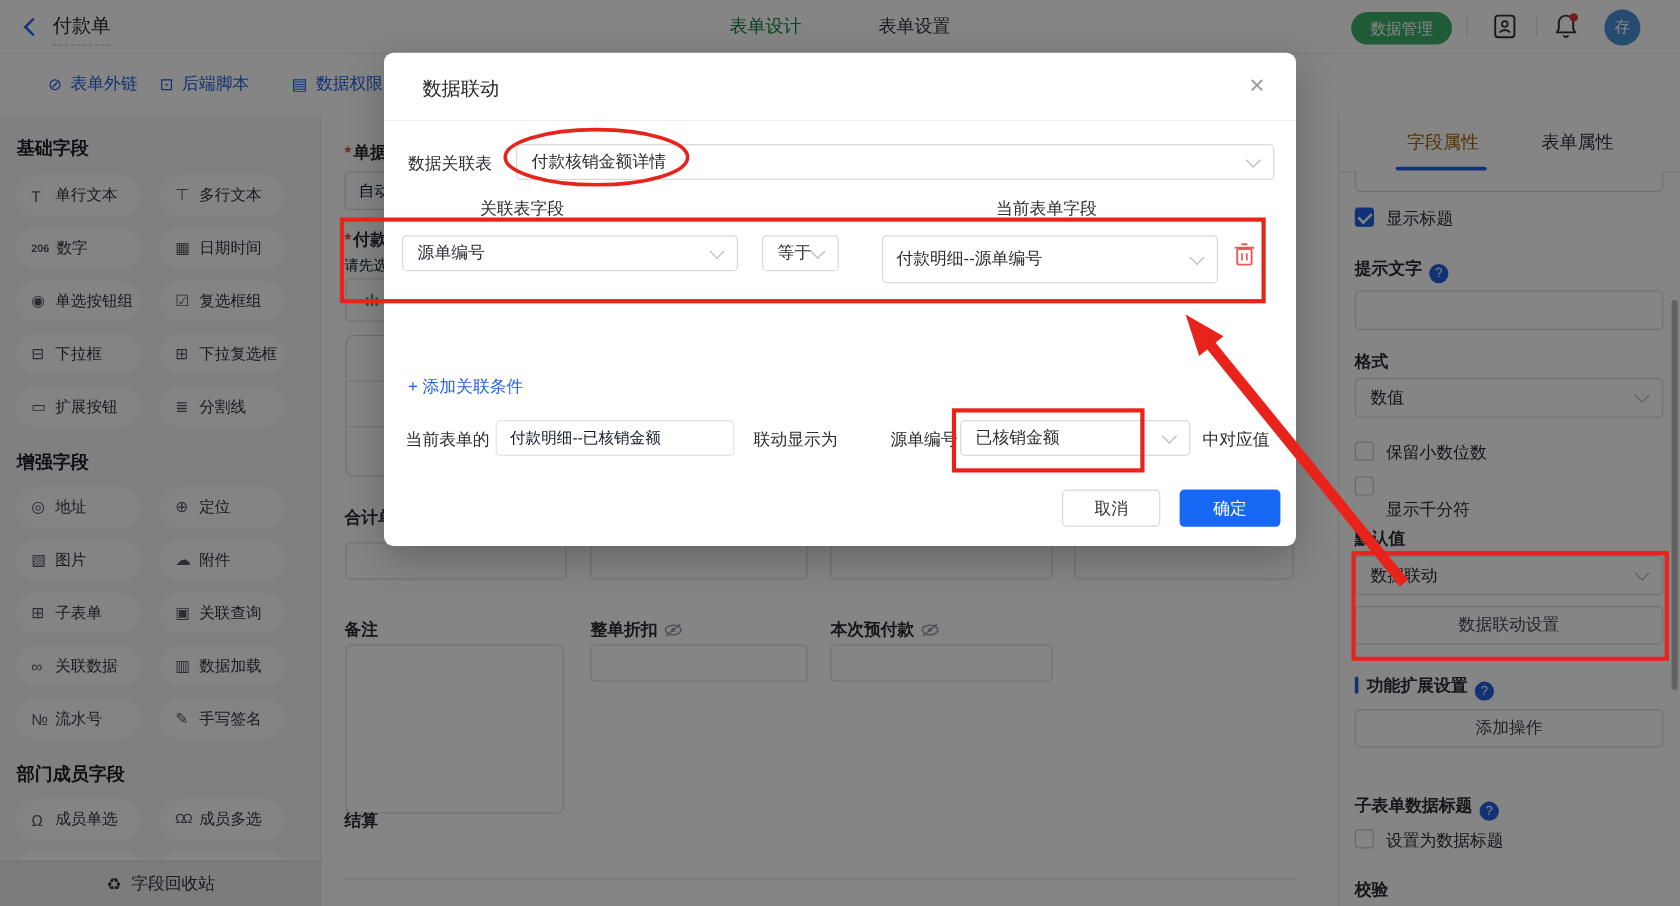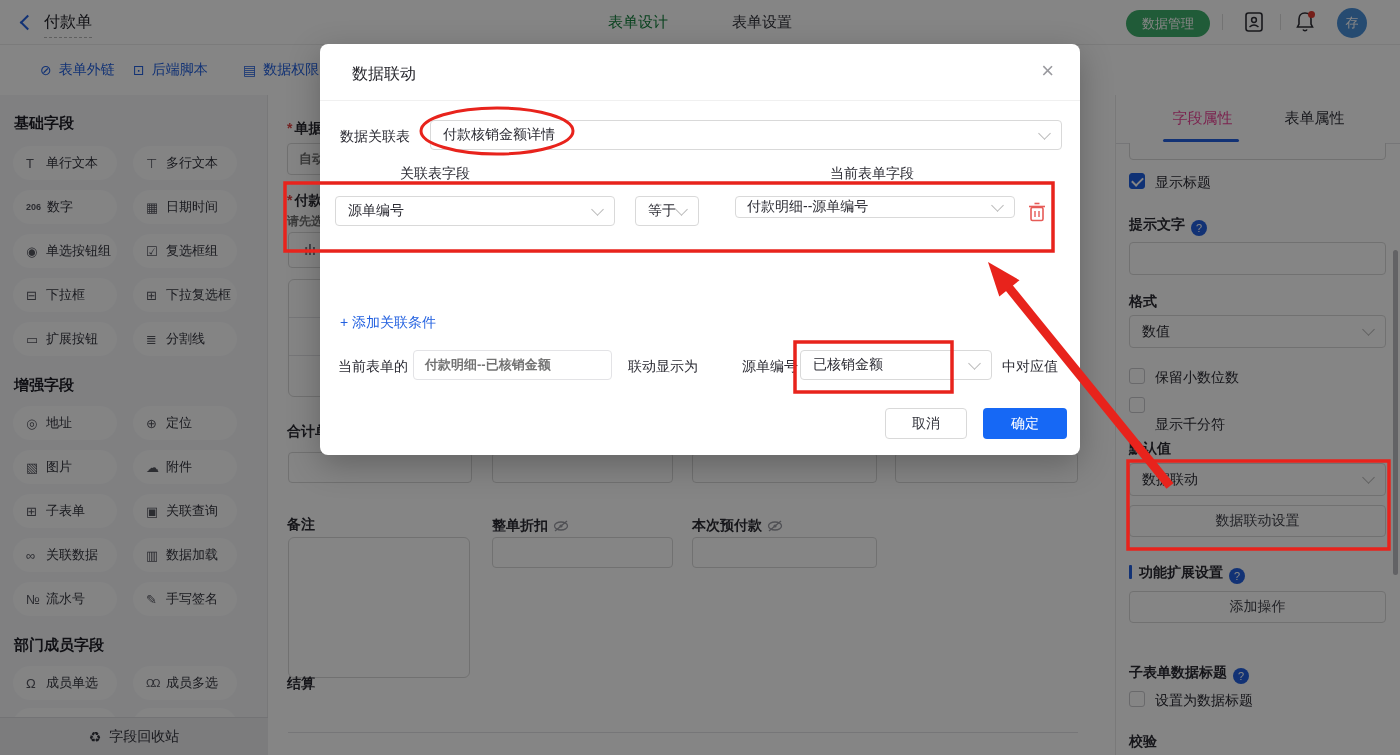--- a/index.html
+++ b/index.html
@@ -1,21 +1,21 @@
 <!DOCTYPE html>
 <html><head>
 <meta charset="utf-8">
 <style>
   html,body{margin:0;padding:0;}
   body{font-family:"Liberation Sans","DejaVu Sans",sans-serif;background:#888;}
   .screen{position:relative;width:1400px;height:755px;background:#fff;overflow:hidden;}
   .abs{position:absolute;}
   .lbl{font-size:14px;color:#2b2b33;}
   .bold{font-weight:bold;}
-  .gray{color:#737373;font-weight:bold;}
+  .gray{color:#0f172a;}
   .small{font-size:12px;}
   .inp{position:absolute;border:1px solid #d9d9d9;border-radius:4px;background:#fff;box-sizing:border-box;}
   .sel{position:absolute;border:1px solid #d9d9d9;border-radius:4px;background:#fff;box-sizing:border-box;
        display:flex;align-items:center;justify-content:space-between;padding:0 12px;font-size:14px;color:#2b2b33;}
   .chev{width:8px;height:8px;border-right:1.6px solid #b9b9b9;border-bottom:1.6px solid #b9b9b9;
         transform:rotate(45deg);margin-top:-4px;flex:0 0 auto;}
   
   .hdr{position:absolute;left:0;top:0;width:1400px;height:44px;background:#fff;border-bottom:1px solid #ececec;}
   .back-chev{position:absolute;left:22px;top:12px;width:9px;height:9px;border-left:2.4px solid #2361e0;border-bottom:2.4px solid #2361e0;transform:rotate(45deg);top:17px;}
   .hdr-title{position:absolute;left:44px;top:12px;font-size:16px;color:#23232a;border-bottom:1px dashed #b9b9b9;padding-bottom:4px;}
@@ -47,21 +47,21 @@
   .recycle-bar{position:absolute;left:0;top:622px;width:268px;height:38px;background:#ededf0;border-top:1px solid #dcdce0;
                display:flex;align-items:center;justify-content:center;gap:8px;font-size:14px;color:#33343c;cursor:pointer;}
   
   .canvas{position:absolute;left:268px;top:95px;width:847px;height:660px;background:#fff;}
   .fld-lbl{font-size:14px;font-weight:bold;color:#2b2b33;}
   .req{color:#e04545;margin-right:2px;}
   .hline{position:absolute;height:1px;background:#e3e3e6;}
   
   .rpanel{position:absolute;left:1115px;top:95px;width:285px;height:660px;background:#fff;border-left:1px solid #e8e8e8;box-sizing:border-box;}
   .rtab{font-size:15px;cursor:pointer;color:#33343c;}
-  .rtab.active{color:#ec4899;}
+  .rtab.active{color:#a16207;}
   .rtab-underline{position:absolute;left:47px;top:44px;width:76px;height:3px;background:#2361e0;border-radius:2px;}
   .rp-content{position:absolute;left:0;top:48px;width:285px;height:612px;overflow:hidden;}
   .cb{position:absolute;width:16px;height:16px;border:1px solid #c9c9cd;border-radius:3px;background:#fff;box-sizing:border-box;}
   .cb.checked{background:#1e5fe0;border-color:#1e5fe0;}
   .cb.checked::after{content:"";position:absolute;left:4px;top:1px;width:5px;height:9px;border-right:2px solid #fff;border-bottom:2px solid #fff;transform:rotate(45deg);}
   .qmark{display:inline-flex;width:16px;height:16px;border-radius:50%;background:#2361e0;color:#fff;font-size:11px;
          align-items:center;justify-content:center;margin-left:6px;vertical-align:-3px;}
   .rbtn{position:absolute;left:13px;width:257px;height:32px;border:1px solid #d9d9d9;border-radius:4px;background:#fff;
         display:flex;align-items:center;justify-content:center;font-size:14px;color:#44454d;cursor:pointer;box-sizing:border-box;}
   .blue-bar{display:inline-block;width:3px;height:14px;background:#2361e0;border-radius:1px;margin-right:7px;vertical-align:-2px;}
@@ -355,21 +355,21 @@
     <div class="abs lbl" style="left:510px;top:121px;">当前表单字段</div>
 
     <div class="sel" style="left:15px;top:152px;width:280px;height:30px;">
       <span>源单编号</span>
         <span class="chev"></span>
     </div>
     <div class="sel" style="left:315px;top:152px;width:64px;height:30px;">
       <span>等于</span>
         <span class="chev"></span>
     </div>
-    <div class="sel" style="left:415px;top:152px;width:280px;height:22px;padding-left:11px;">
+    <div class="sel" style="left:415px;top:152px;width:280px;height:40px;padding-left:11px;">
       <span>付款明细--源单编号</span>
         <span class="chev"></span>
     </div>
     <svg class="trash" viewBox="0 0 18 20">
       <rect x="3" y="5.5" width="12" height="13" rx="1.5" fill="none" stroke="#e65b57" stroke-width="1.6"></rect>
       <line x1="1" y1="4.5" x2="17" y2="4.5" stroke="#e65b57" stroke-width="1.6"></line>
       <line x1="6.5" y1="1.5" x2="11.5" y2="1.5" stroke="#e65b57" stroke-width="1.6"></line>
       <line x1="7" y1="9" x2="7" y2="15" stroke="#e65b57" stroke-width="1.4"></line>
       <line x1="11" y1="9" x2="11" y2="15" stroke="#e65b57" stroke-width="1.4"></line>
     </svg>

